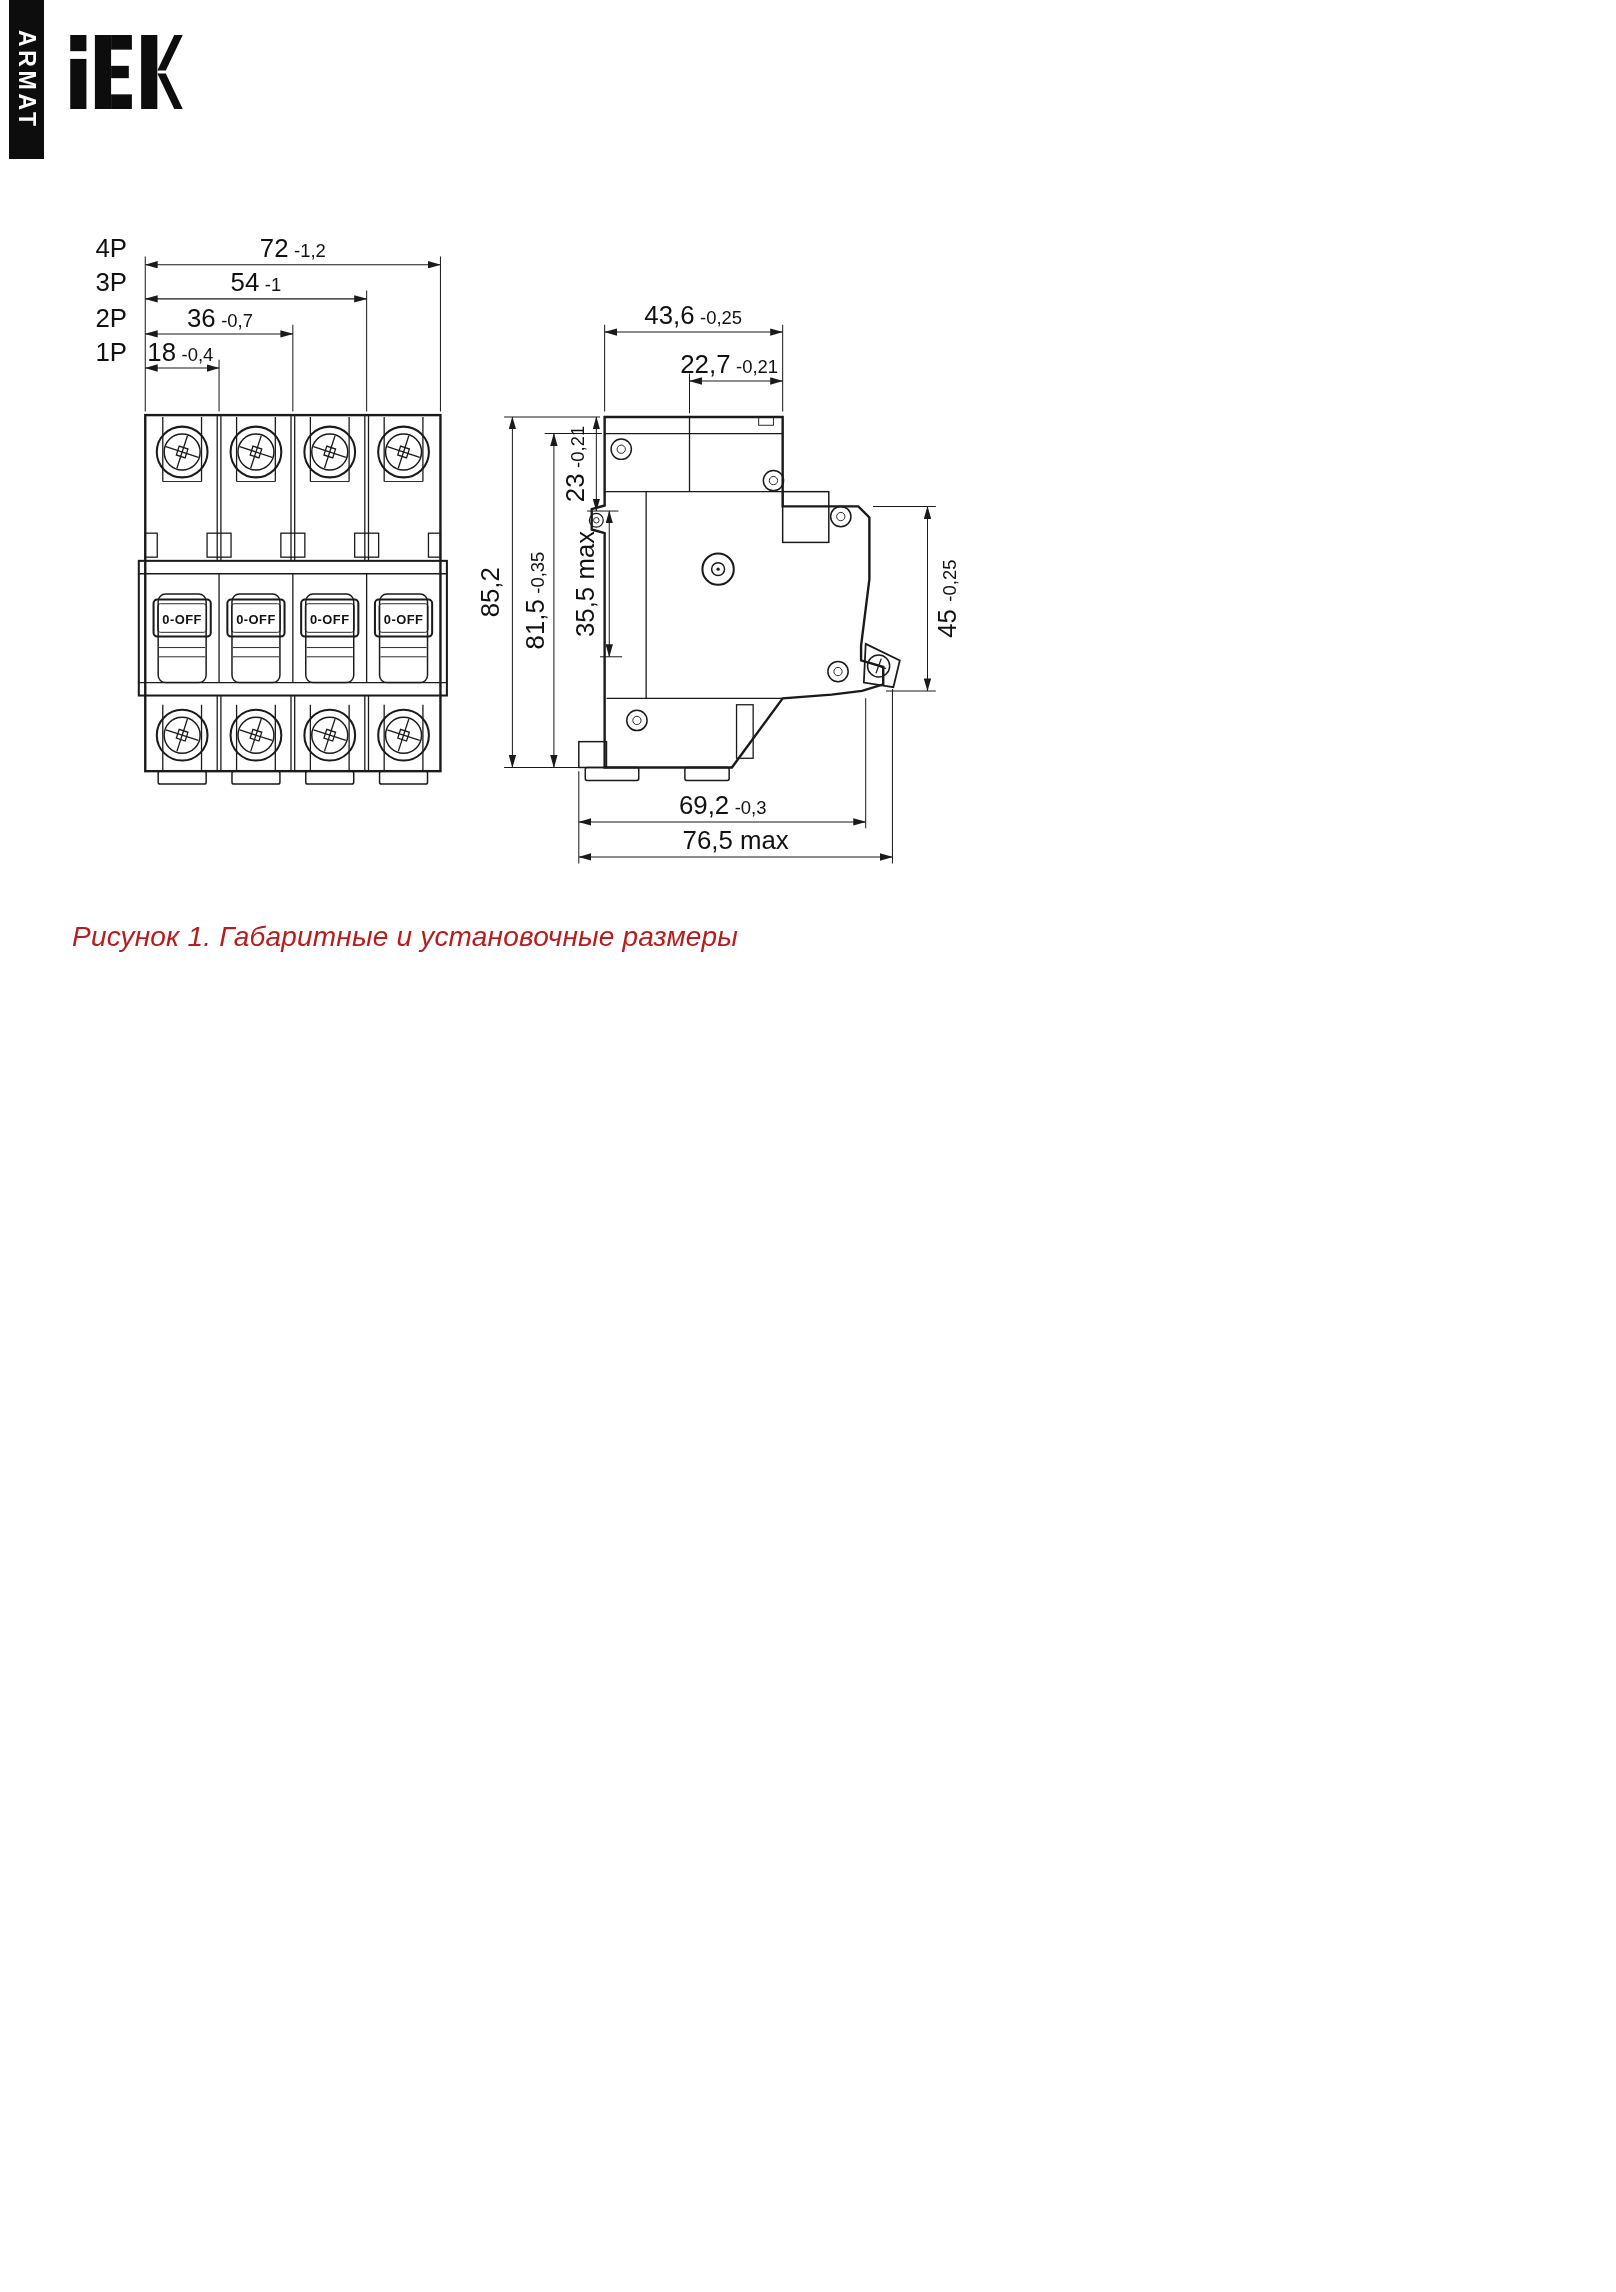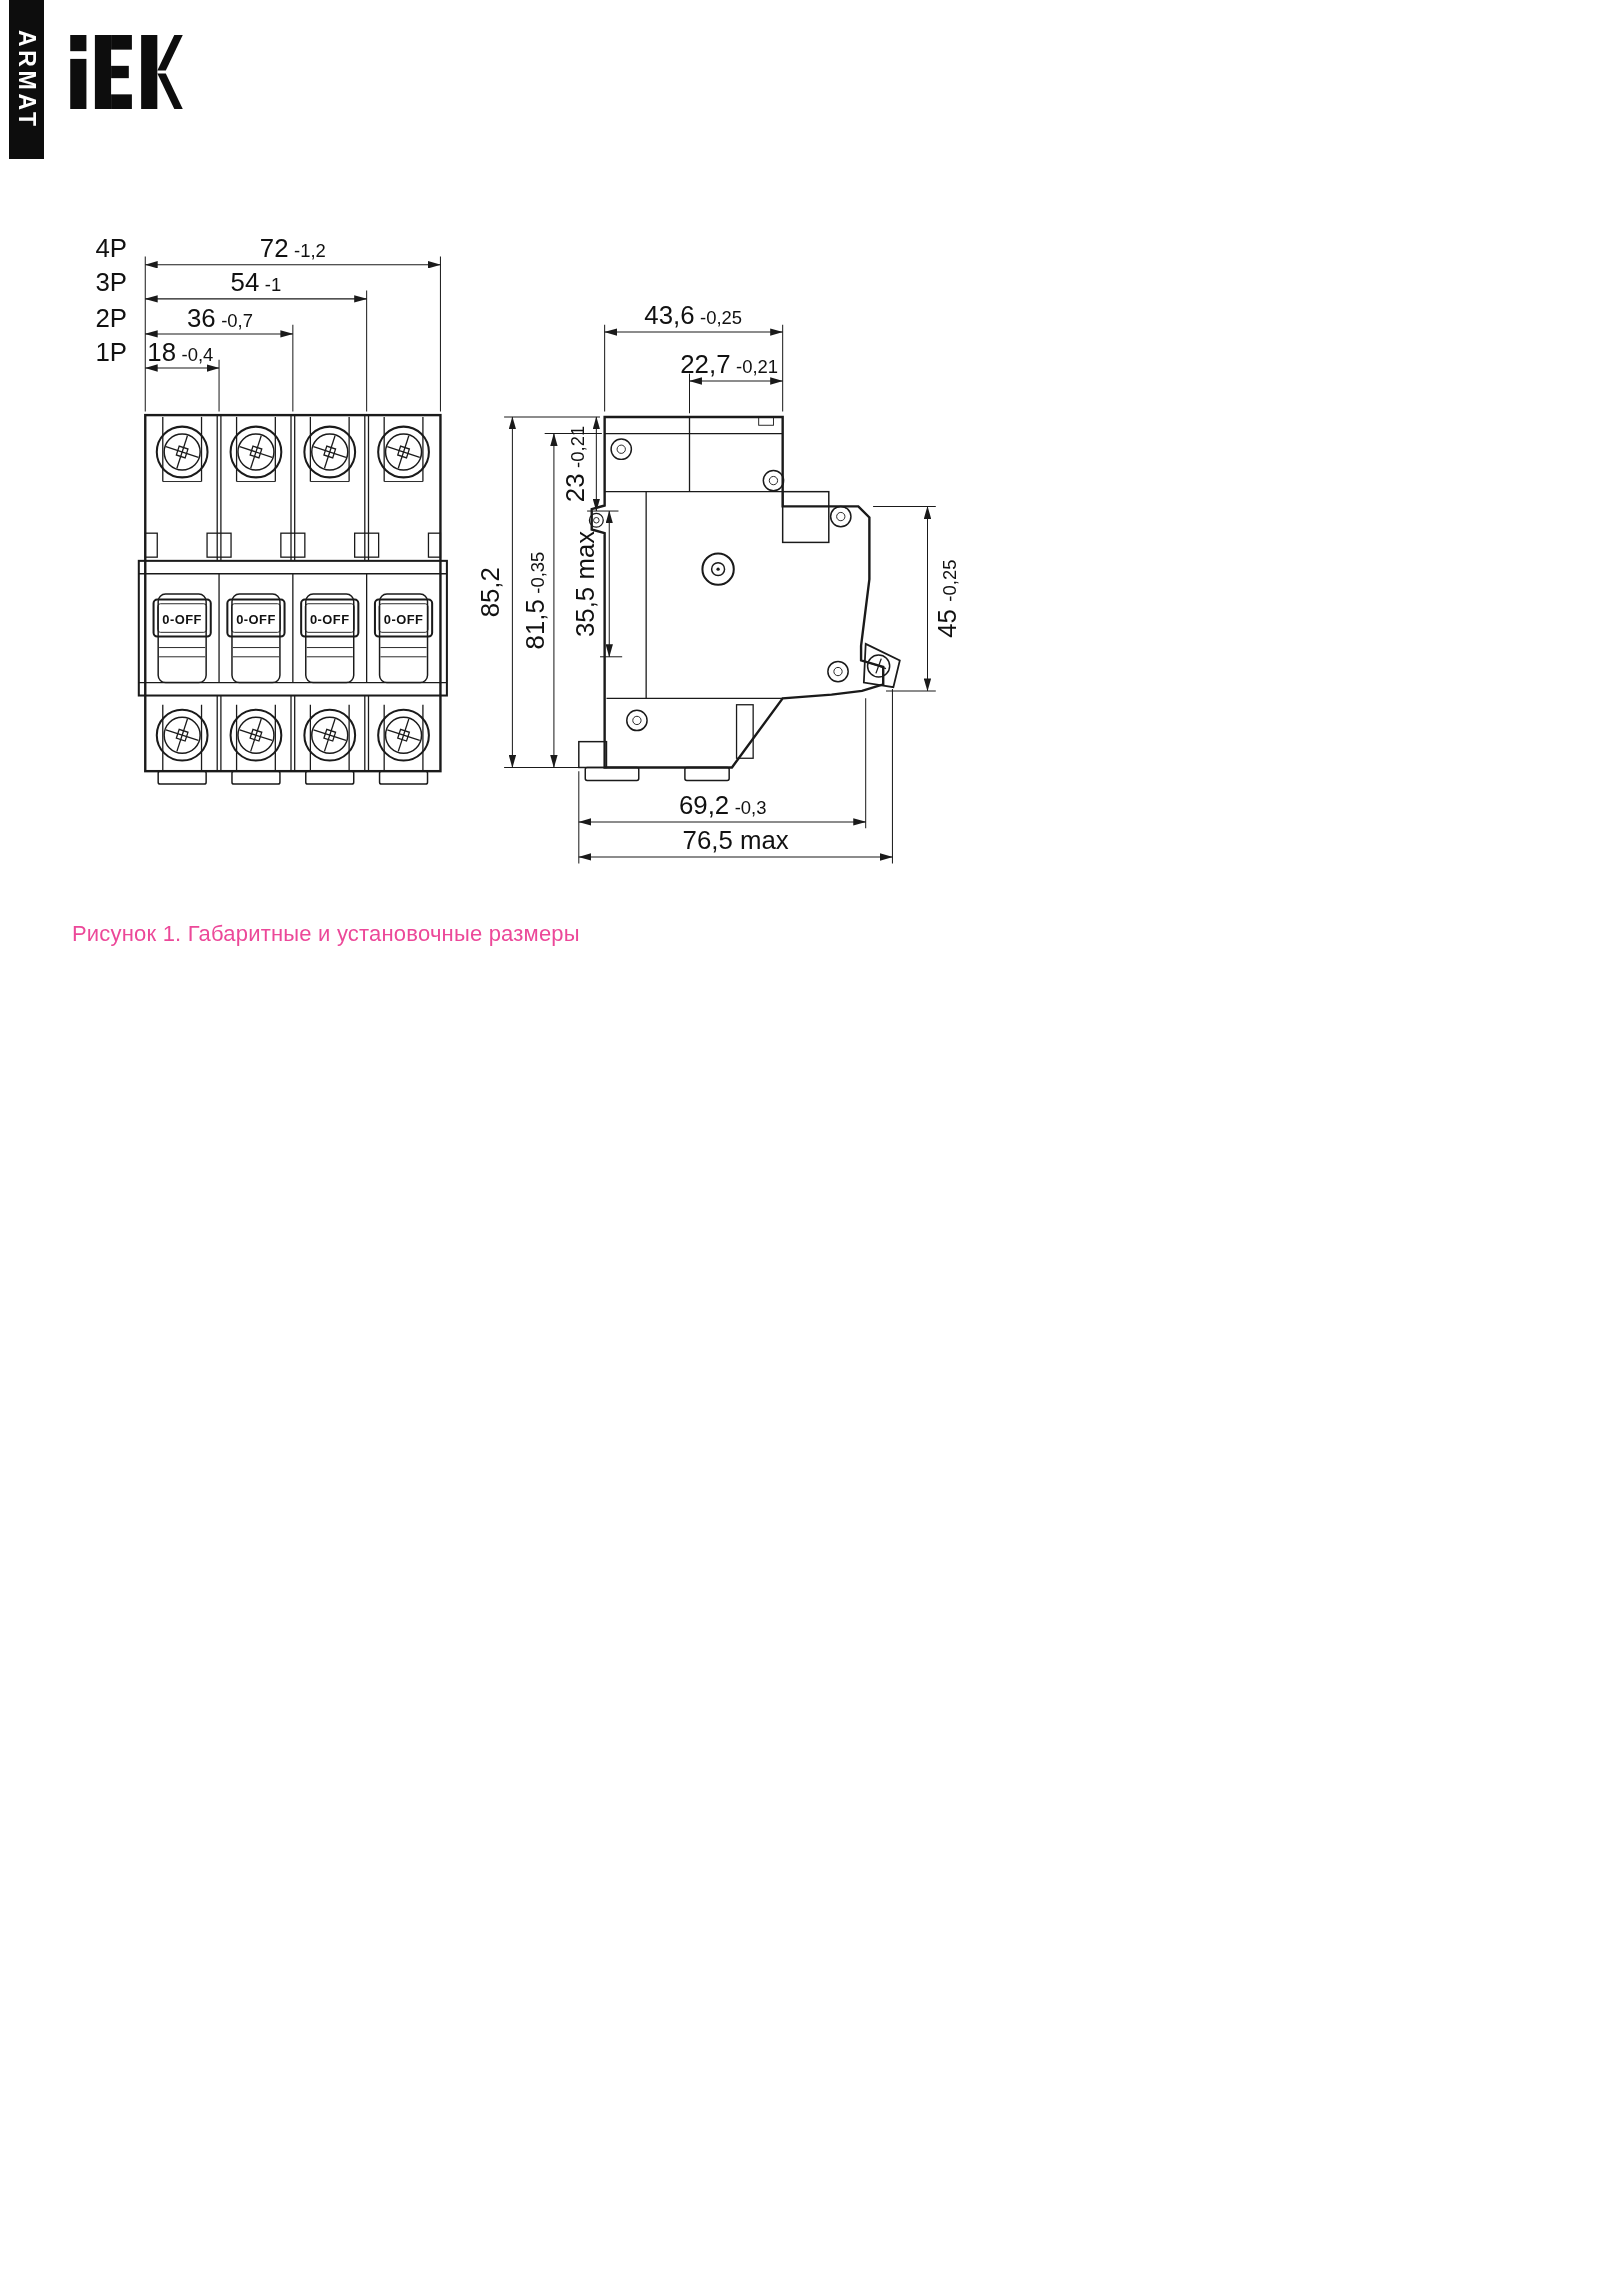--- a/index.html
+++ b/index.html
@@ -13,21 +13,21 @@
     background:#0d0d0d; color:#fff;
     display:flex; align-items:center; justify-content:center;
   }
   .brandbar span {
     writing-mode:vertical-rl;
     font-size:23px; font-weight:bold; letter-spacing:3.7px;
   }
   .logo { position:absolute; left:70px; top:35px; }
   .caption {
     position:absolute; left:72px; top:921px;
-    font-size:22px; color:#ec4899; letter-spacing:0.2px;
+    font-size:28px; color:#b91c1c; letter-spacing:0.2px;font-style:italic;
   }
   .drawing { position:absolute; left:0; top:0; }
 
   
   .s1  { stroke:#1a1a1a; stroke-width:1;   fill:none; }
   .s13 { stroke:#1a1a1a; stroke-width:1.4; fill:none; }
   .s15 { stroke:#1a1a1a; stroke-width:1.6; fill:none; }
   .s18 { stroke:#1a1a1a; stroke-width:1.9; fill:none; }
   .s2  { stroke:#1a1a1a; stroke-width:2.2; fill:none; }
   .s25 { stroke:#1a1a1a; stroke-width:2.6; fill:none; }

